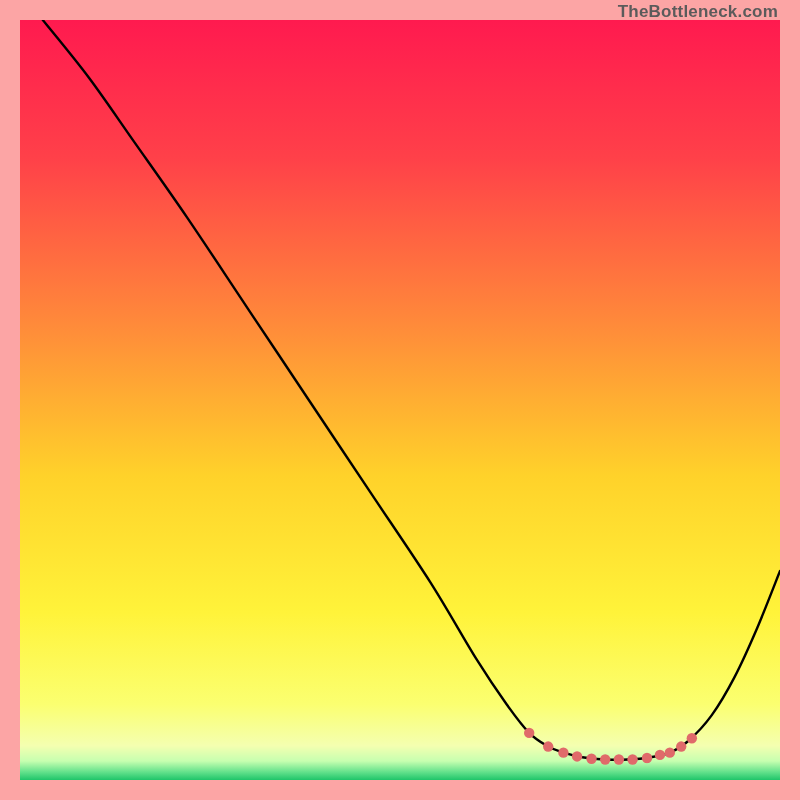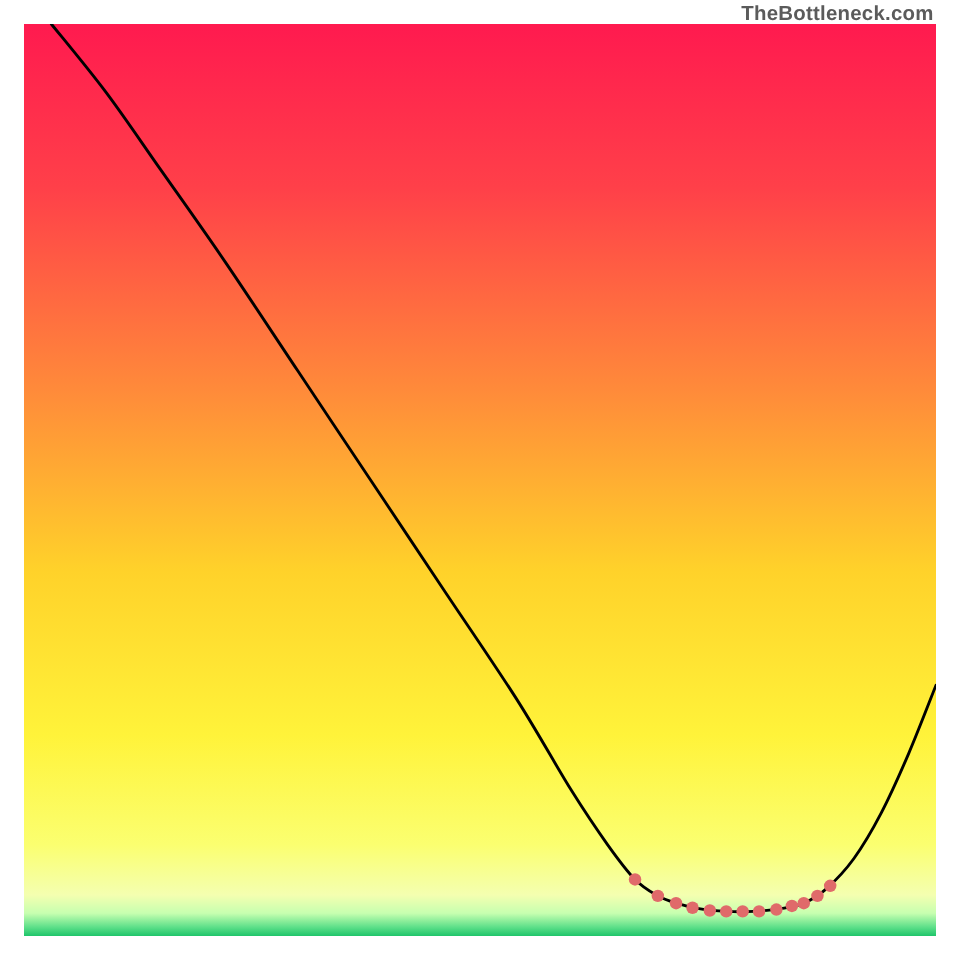--- a/index.html
+++ b/index.html
@@ -8,21 +8,21 @@
     width: 800px;
     height: 800px;
     overflow: hidden;
     background: #000;
     font-family: Arial, Helvetica, sans-serif;
   }
   .stage {
     position: relative;
     width: 800px;
     height: 800px;
-    background: #ffffff;
+    background: #fca5a5;
   }
   .plot {
     position: absolute;
     left: 20px;
     top: 20px;
     width: 760px;
     height: 760px;
   }
   .watermark {
     position: absolute;

